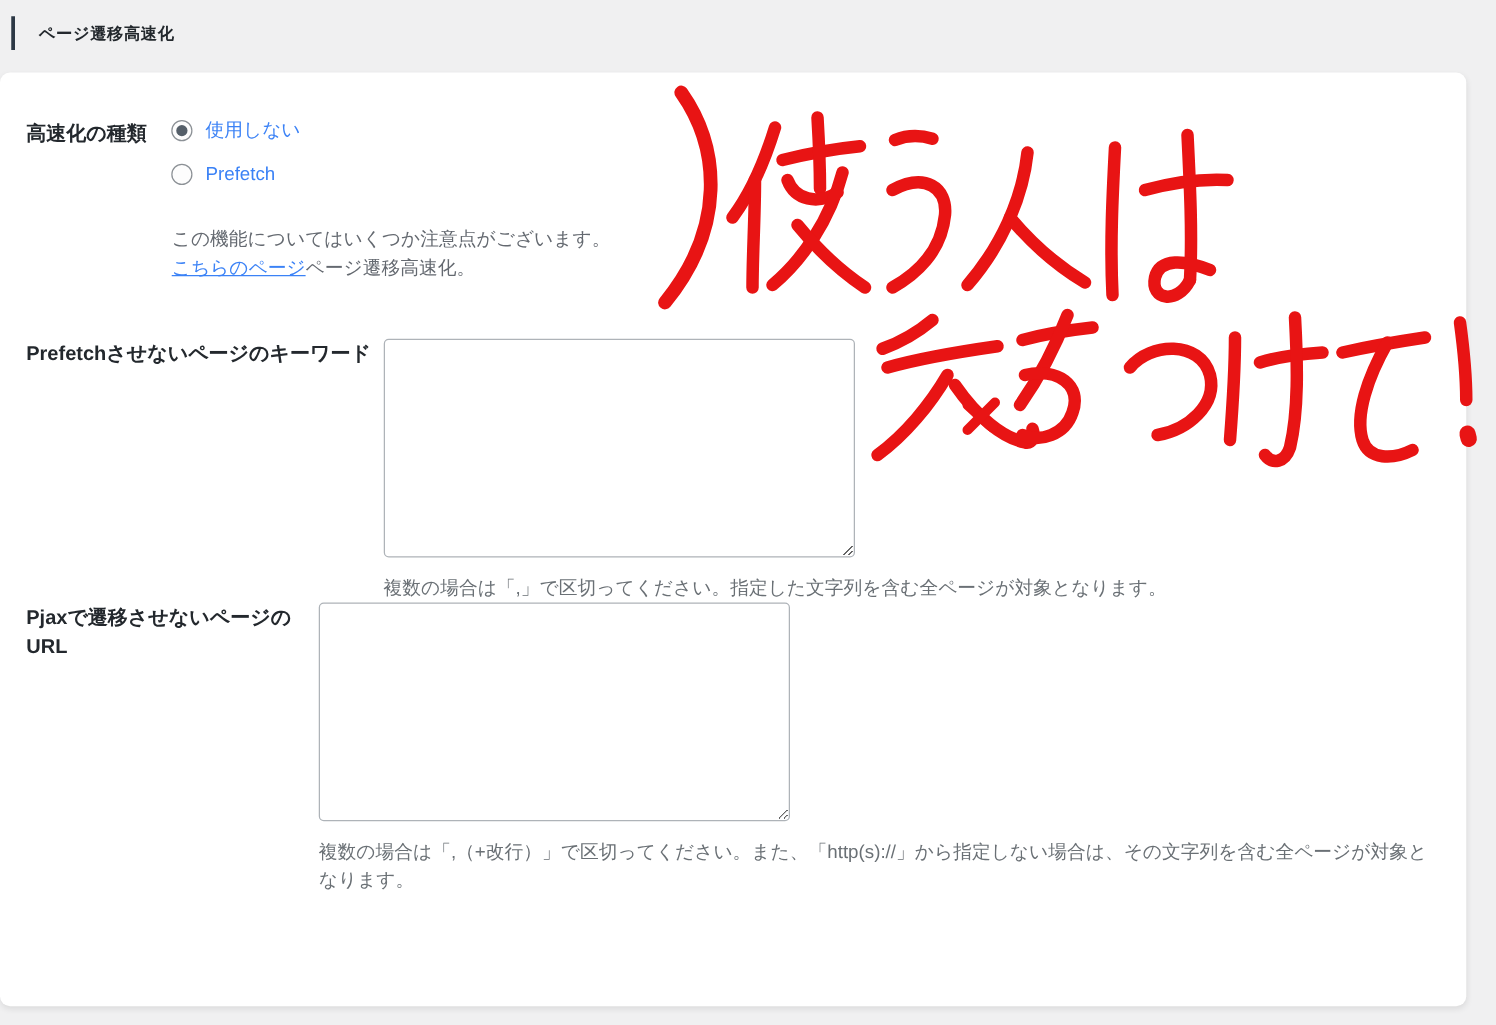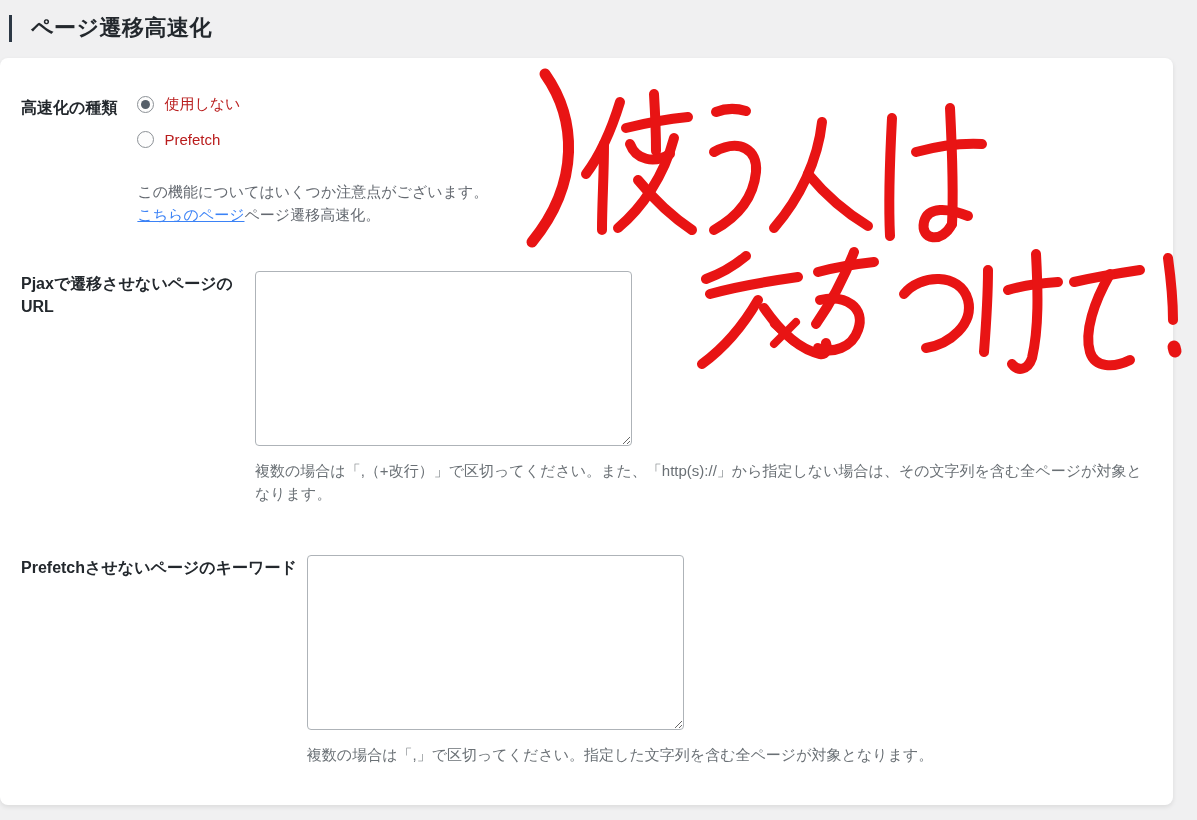--- a/index.html
+++ b/index.html
@@ -7,21 +7,21 @@
   body {
     background:#f0f0f1;
     font-family:"Liberation Sans","DejaVu Sans",sans-serif;
     color:#3c434a;
     position:relative;
   }
 
   
   .section-header { display:flex; align-items:center; padding:13px 0 0 9px; }
   .accent-bar { width:3px; height:27px; background:#2c3845; margin-right:19px; }
-  .section-title { font-size:22px; font-weight:bold; color:#23282d; letter-spacing:.5px; }
+  .section-title { font-size:13px; font-weight:bold; color:#23282d; letter-spacing:.5px; }
 
   
   .panel {
     position:absolute; left:0; top:58px;
     width:1173px; height:747px;
     background:#ffffff; border-radius:8px;
     box-shadow:0 2px 5px rgba(0,0,0,.09);
     padding:37px 26px 24px 21px;
   }
 
@@ -40,21 +40,21 @@
   
   .radio-item { display:flex; align-items:center; margin-bottom:17px; cursor:pointer; }
   .radio-circle {
     width:17px; height:17px; border:1px solid #8c9196; border-radius:50%;
     background:#fdfdfd; display:inline-flex; align-items:center; justify-content:center;
     flex-shrink:0; margin-right:10px;
   }
   .radio-circle.checked::after {
     content:""; width:9px; height:9px; border-radius:50%; background:#555f69;
   }
-  .radio-label { font-size:15px; color:#b91c1c; }
+  .radio-label { font-size:15px; color:#3b82f6; }
 
   .field-note { font-size:15px; color:#646970; line-height:1.55; margin-top:32px; }
   .field-note a { color:#3b82f6; text-decoration:underline; cursor:pointer; }
 
   
   textarea.input-area {
     width:377px; height:175px;
     border:1px solid #aeb3b8; border-radius:4px;
     background:#fff; resize:both;
     font-family:inherit; font-size:14px; color:#3c434a;
@@ -93,33 +93,33 @@
       </div>
 
 
       <div class="field-note">
         <span>この機能についてはいくつか注意点がございます。</span><br>
         <a>こちらのページ</a><span>ページ遷移高速化。</span>
       </div>
     </div>
   </div>
 
+  <div class="form-row">
+    <div class="row-label gap-sm">Prefetchさせないページのキーワード</div>
+    <div class="row-control">
+      <textarea class="input-area" style=""></textarea>
+      <div class="helper-text">複数の場合は「,」で区切ってください。指定した文字列を含む全ページが対象となります。</div>
+    </div>
+  </div>
+
   <div class="form-row mb-row2">
     <div class="row-label w-fixed">Pjaxで遷移させないページのURL</div>
     <div class="row-control">
       <textarea class="input-area" style=""></textarea>
       <div class="helper-text">複数の場合は「,（+改行）」で区切ってください。また、「http(s)://」から指定しない場合は、その文字列を含む全ページが対象となります。</div>
-    </div>
-  </div>
-
-  <div class="form-row">
-    <div class="row-label gap-sm">Prefetchさせないページのキーワード</div>
-    <div class="row-control">
-      <textarea class="input-area" style=""></textarea>
-      <div class="helper-text">複数の場合は「,」で区切ってください。指定した文字列を含む全ページが対象となります。</div>
     </div>
   </div>
 
 </div>
 
 <svg class="annotation" viewBox="0 0 682 322" role="img" aria-label="使う人は 気をつけて!">
   <g fill="none" stroke-linecap="round" stroke-linejoin="round" stroke-width="10" stroke="#e81414">
 
     <path d="M27,18 C58,62 63,126 14,186" stroke-width="11"></path>
 

